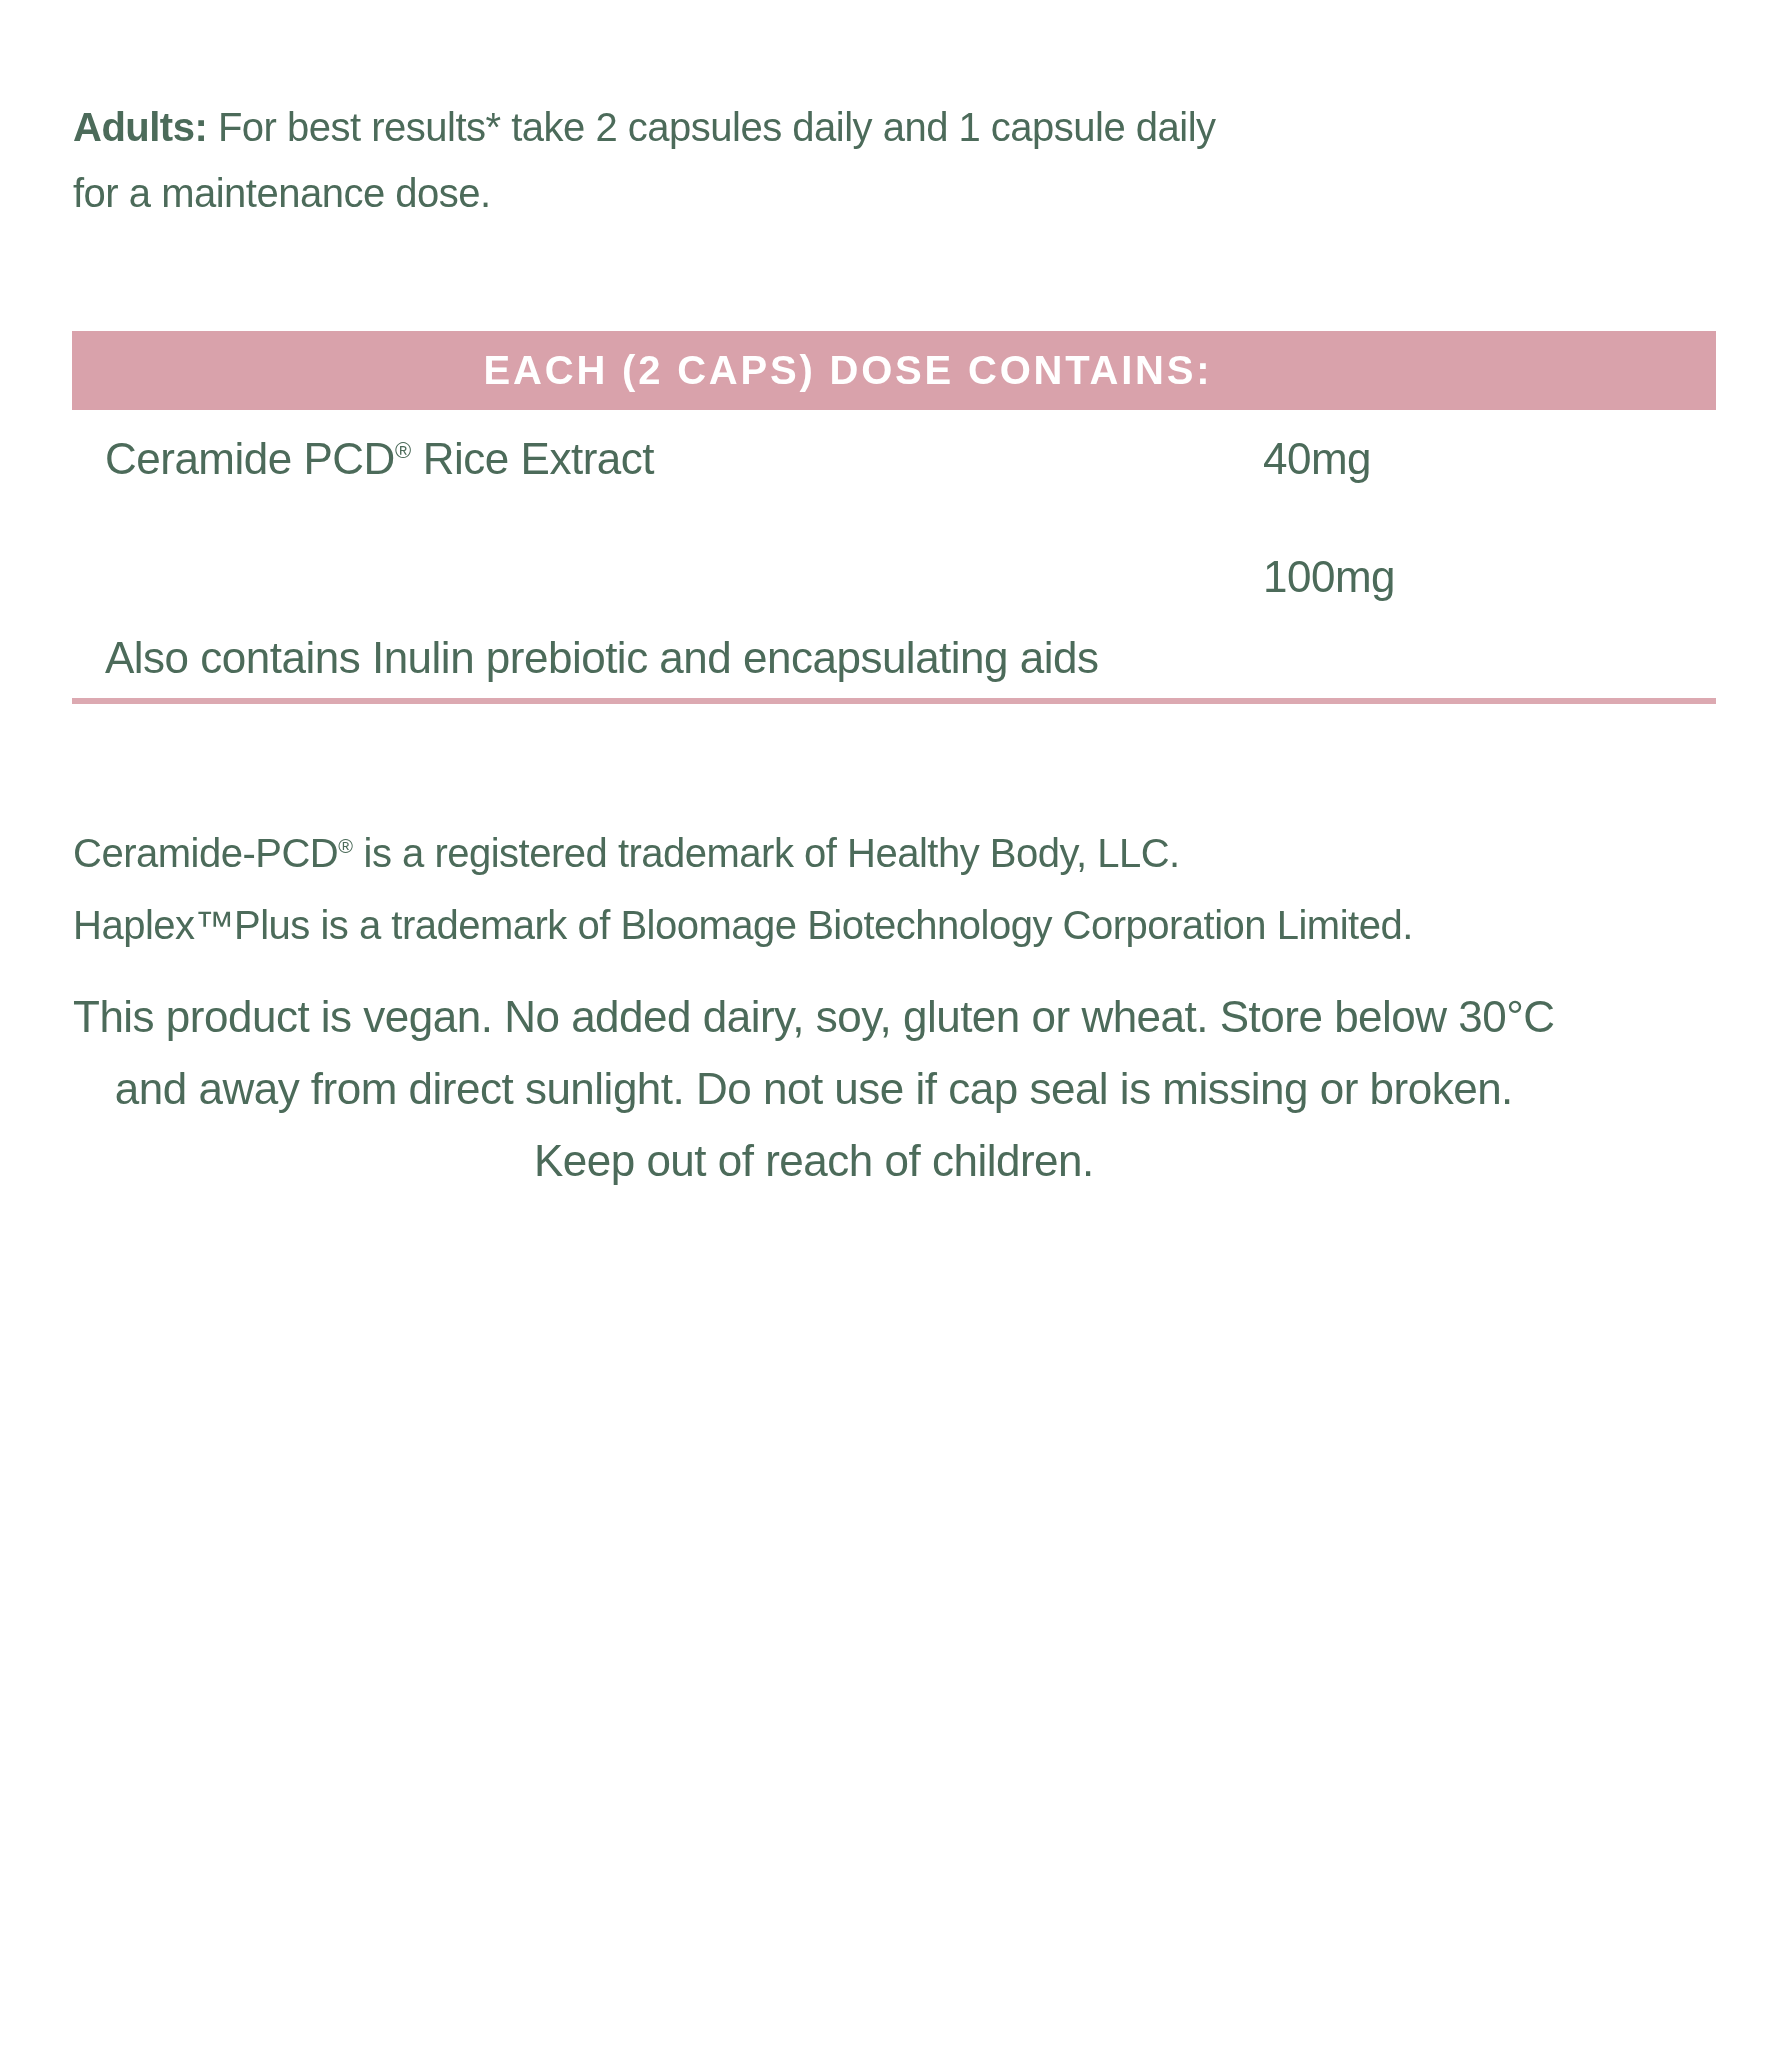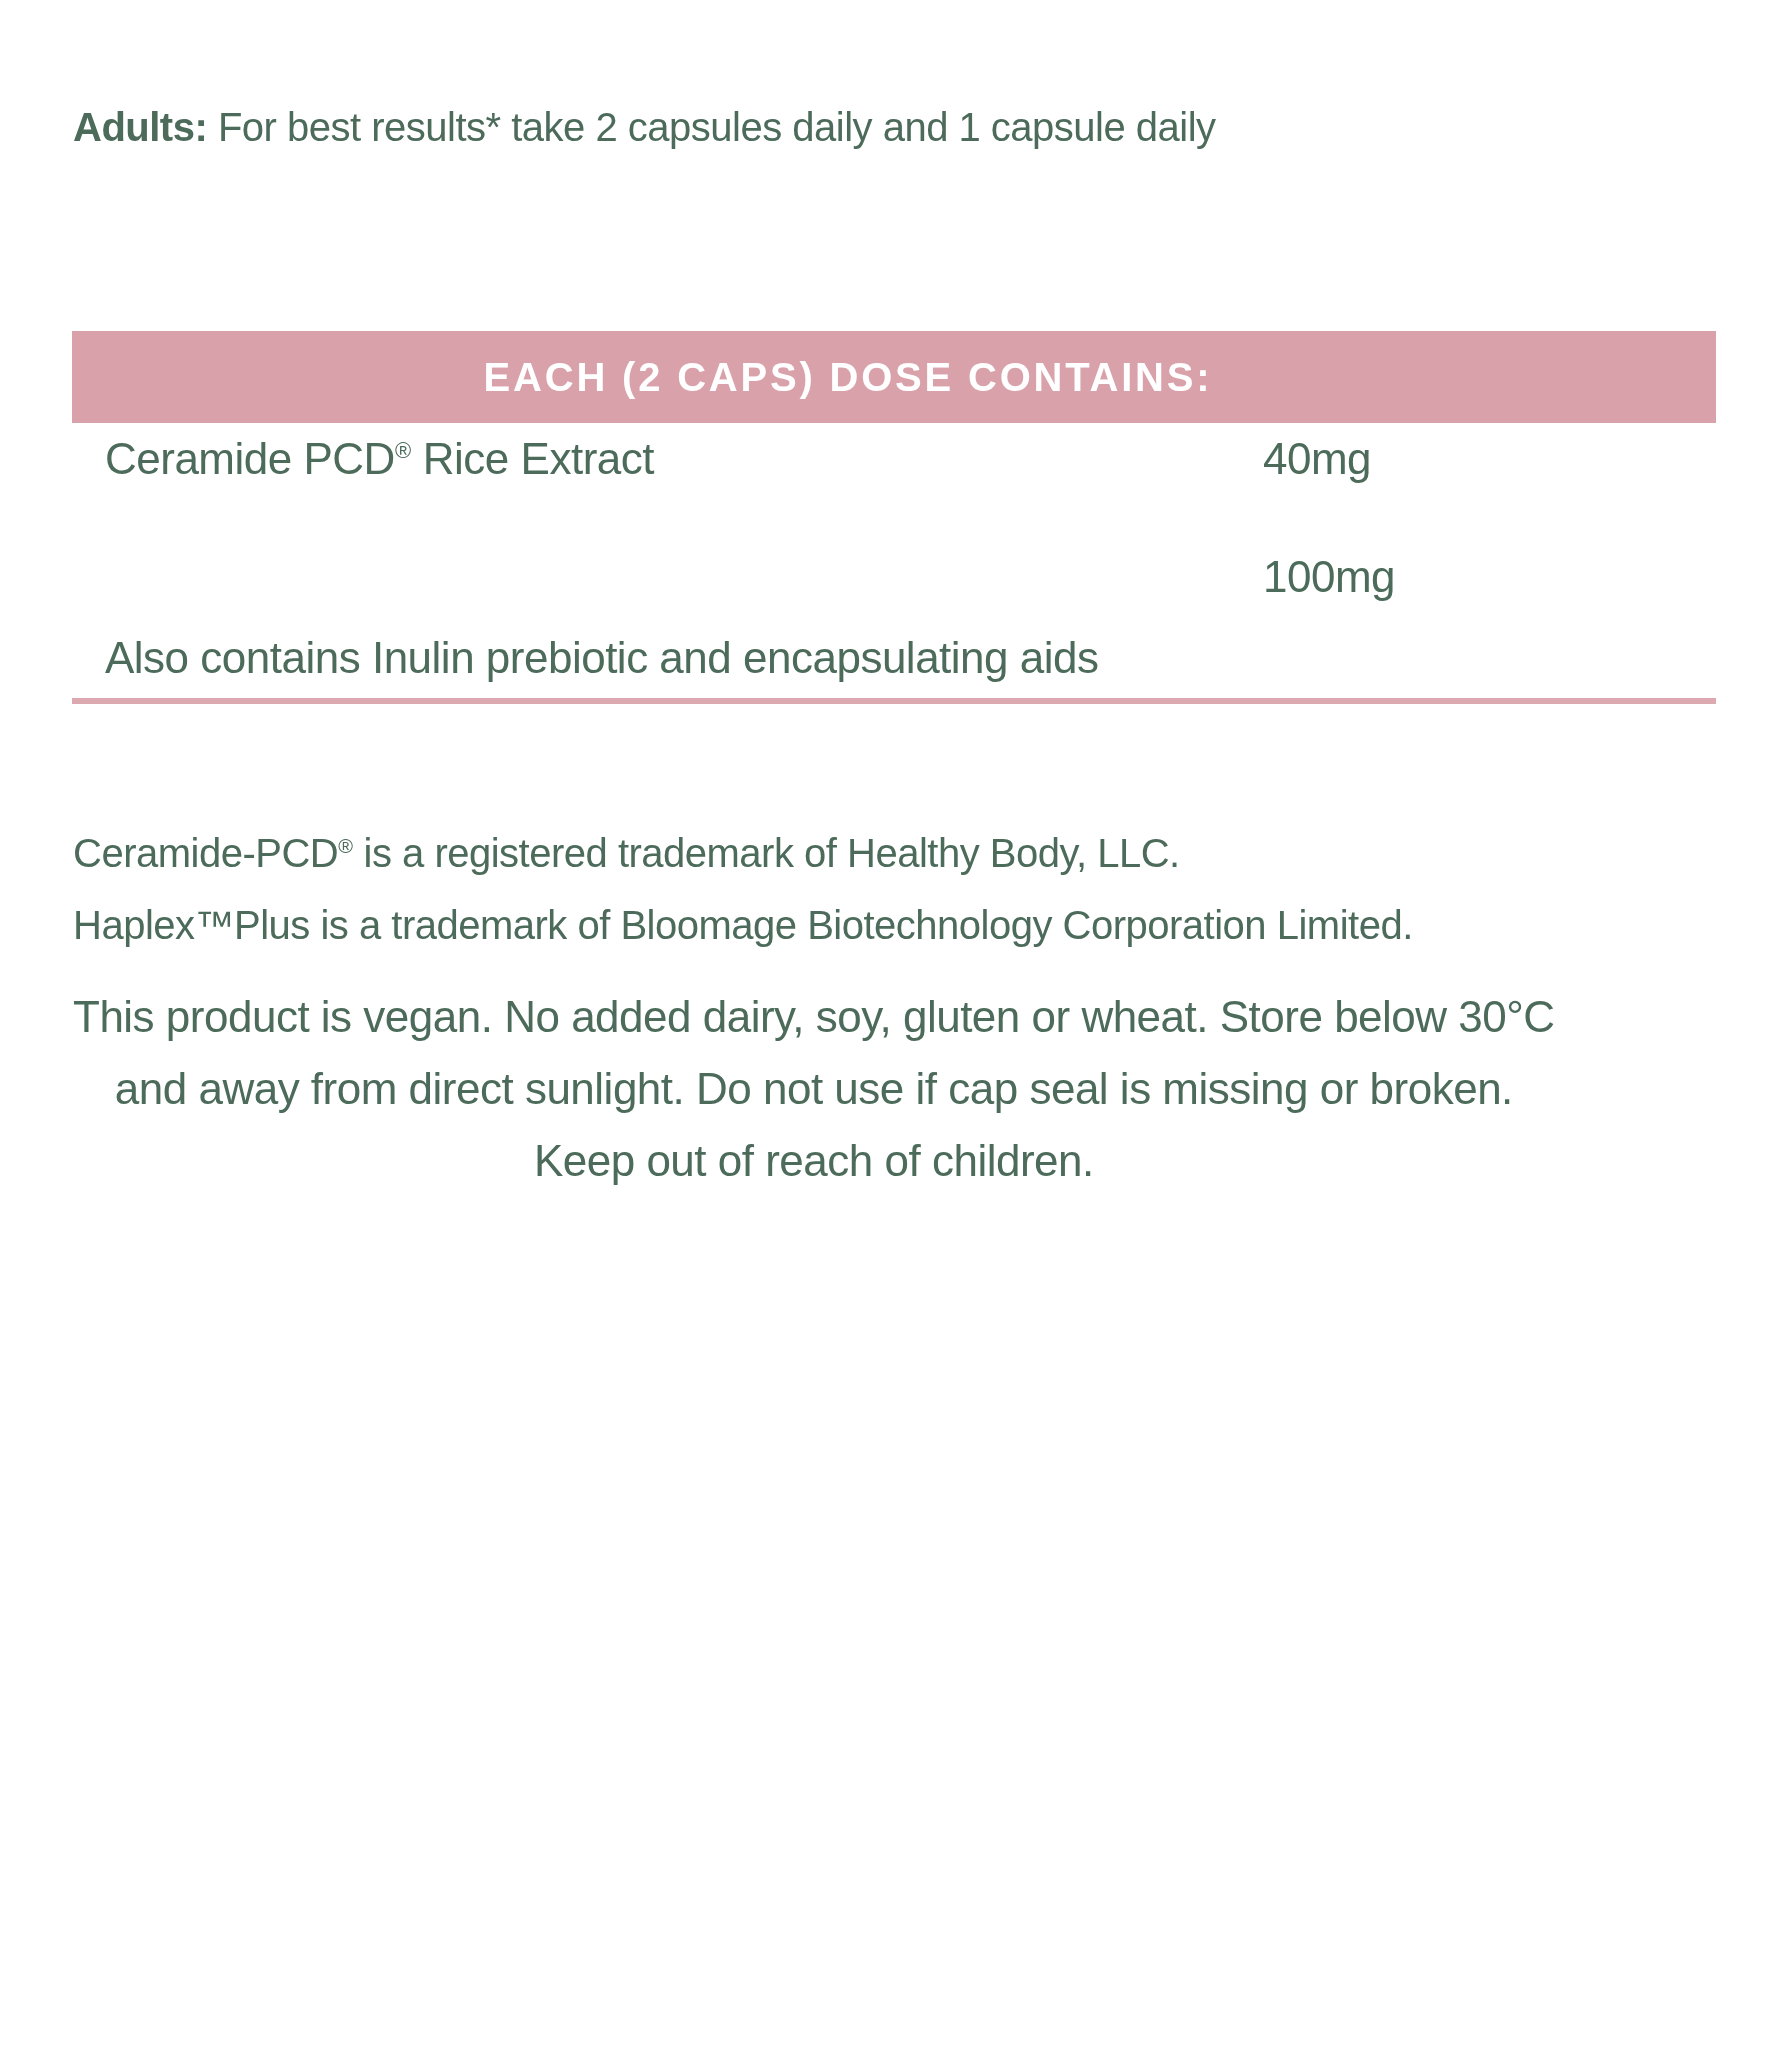--- a/index.html
+++ b/index.html
@@ -33,21 +33,21 @@
     letter-spacing: -0.5px;
     font-weight: 400;
   }
   .instructions strong { font-weight: 700; }
 
   .dose-banner {
     position: absolute;
     left: 72px;
     top: 331px;
     width: 1644px;
-    height: 92px;
+    height: 79px;
     background: var(--banner-pink);
     color: var(--banner-text);
     display: flex;
     align-items: center;
     justify-content: center;
     padding-right: 92px;
     font-size: 40px;
     font-weight: 700;
     letter-spacing: 2.8px;
     white-space: nowrap;
@@ -105,20 +105,21 @@
     text-align: center;
   }
 </style>
 </head>
 <body>
 
 <div class="page">
 
   <p class="instructions">
     <span class="line"><strong>Adults:</strong><span> For best results* take 2 capsules daily and 1 capsule daily</span></span>
+    <span class="line">for a maintenance dose.</span>
   </p>
 
   <div class="dose-banner">
     <span>EACH (2 CAPS) DOSE CONTAINS:</span>
   </div>
 
   <div class="dose-row row-1">
     <span class="row-name"><span>Ceramide PCD</span><sup>®</sup><span> Rice Extract</span></span>
     <span class="row-amount">40mg</span>
   </div>

